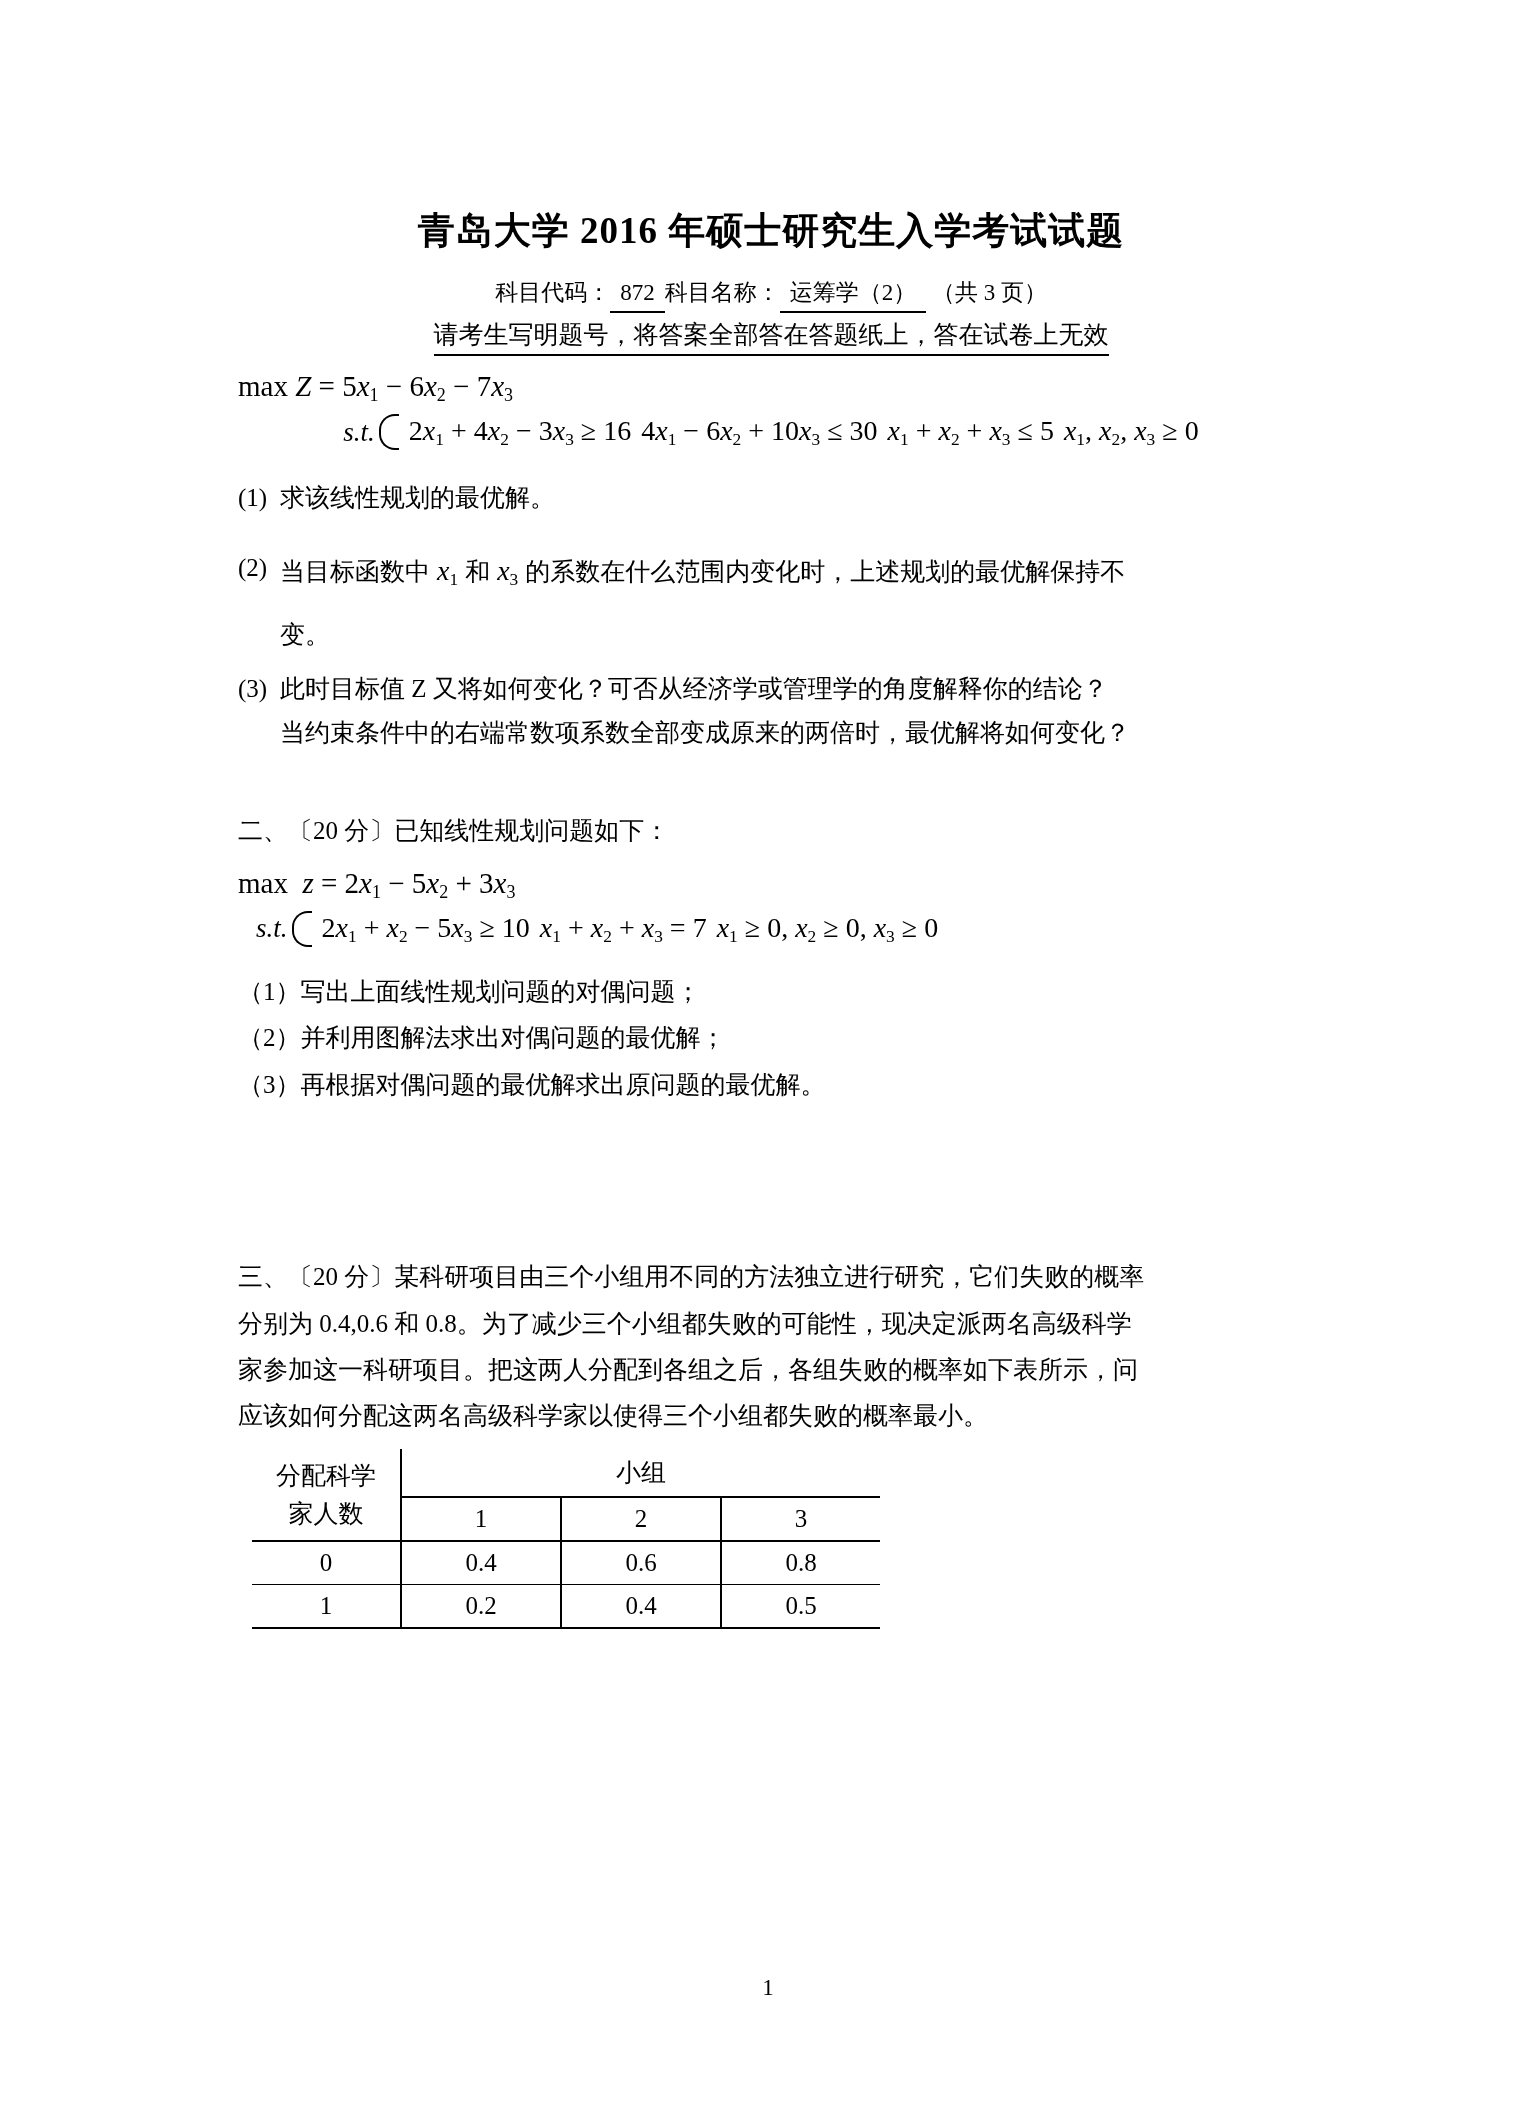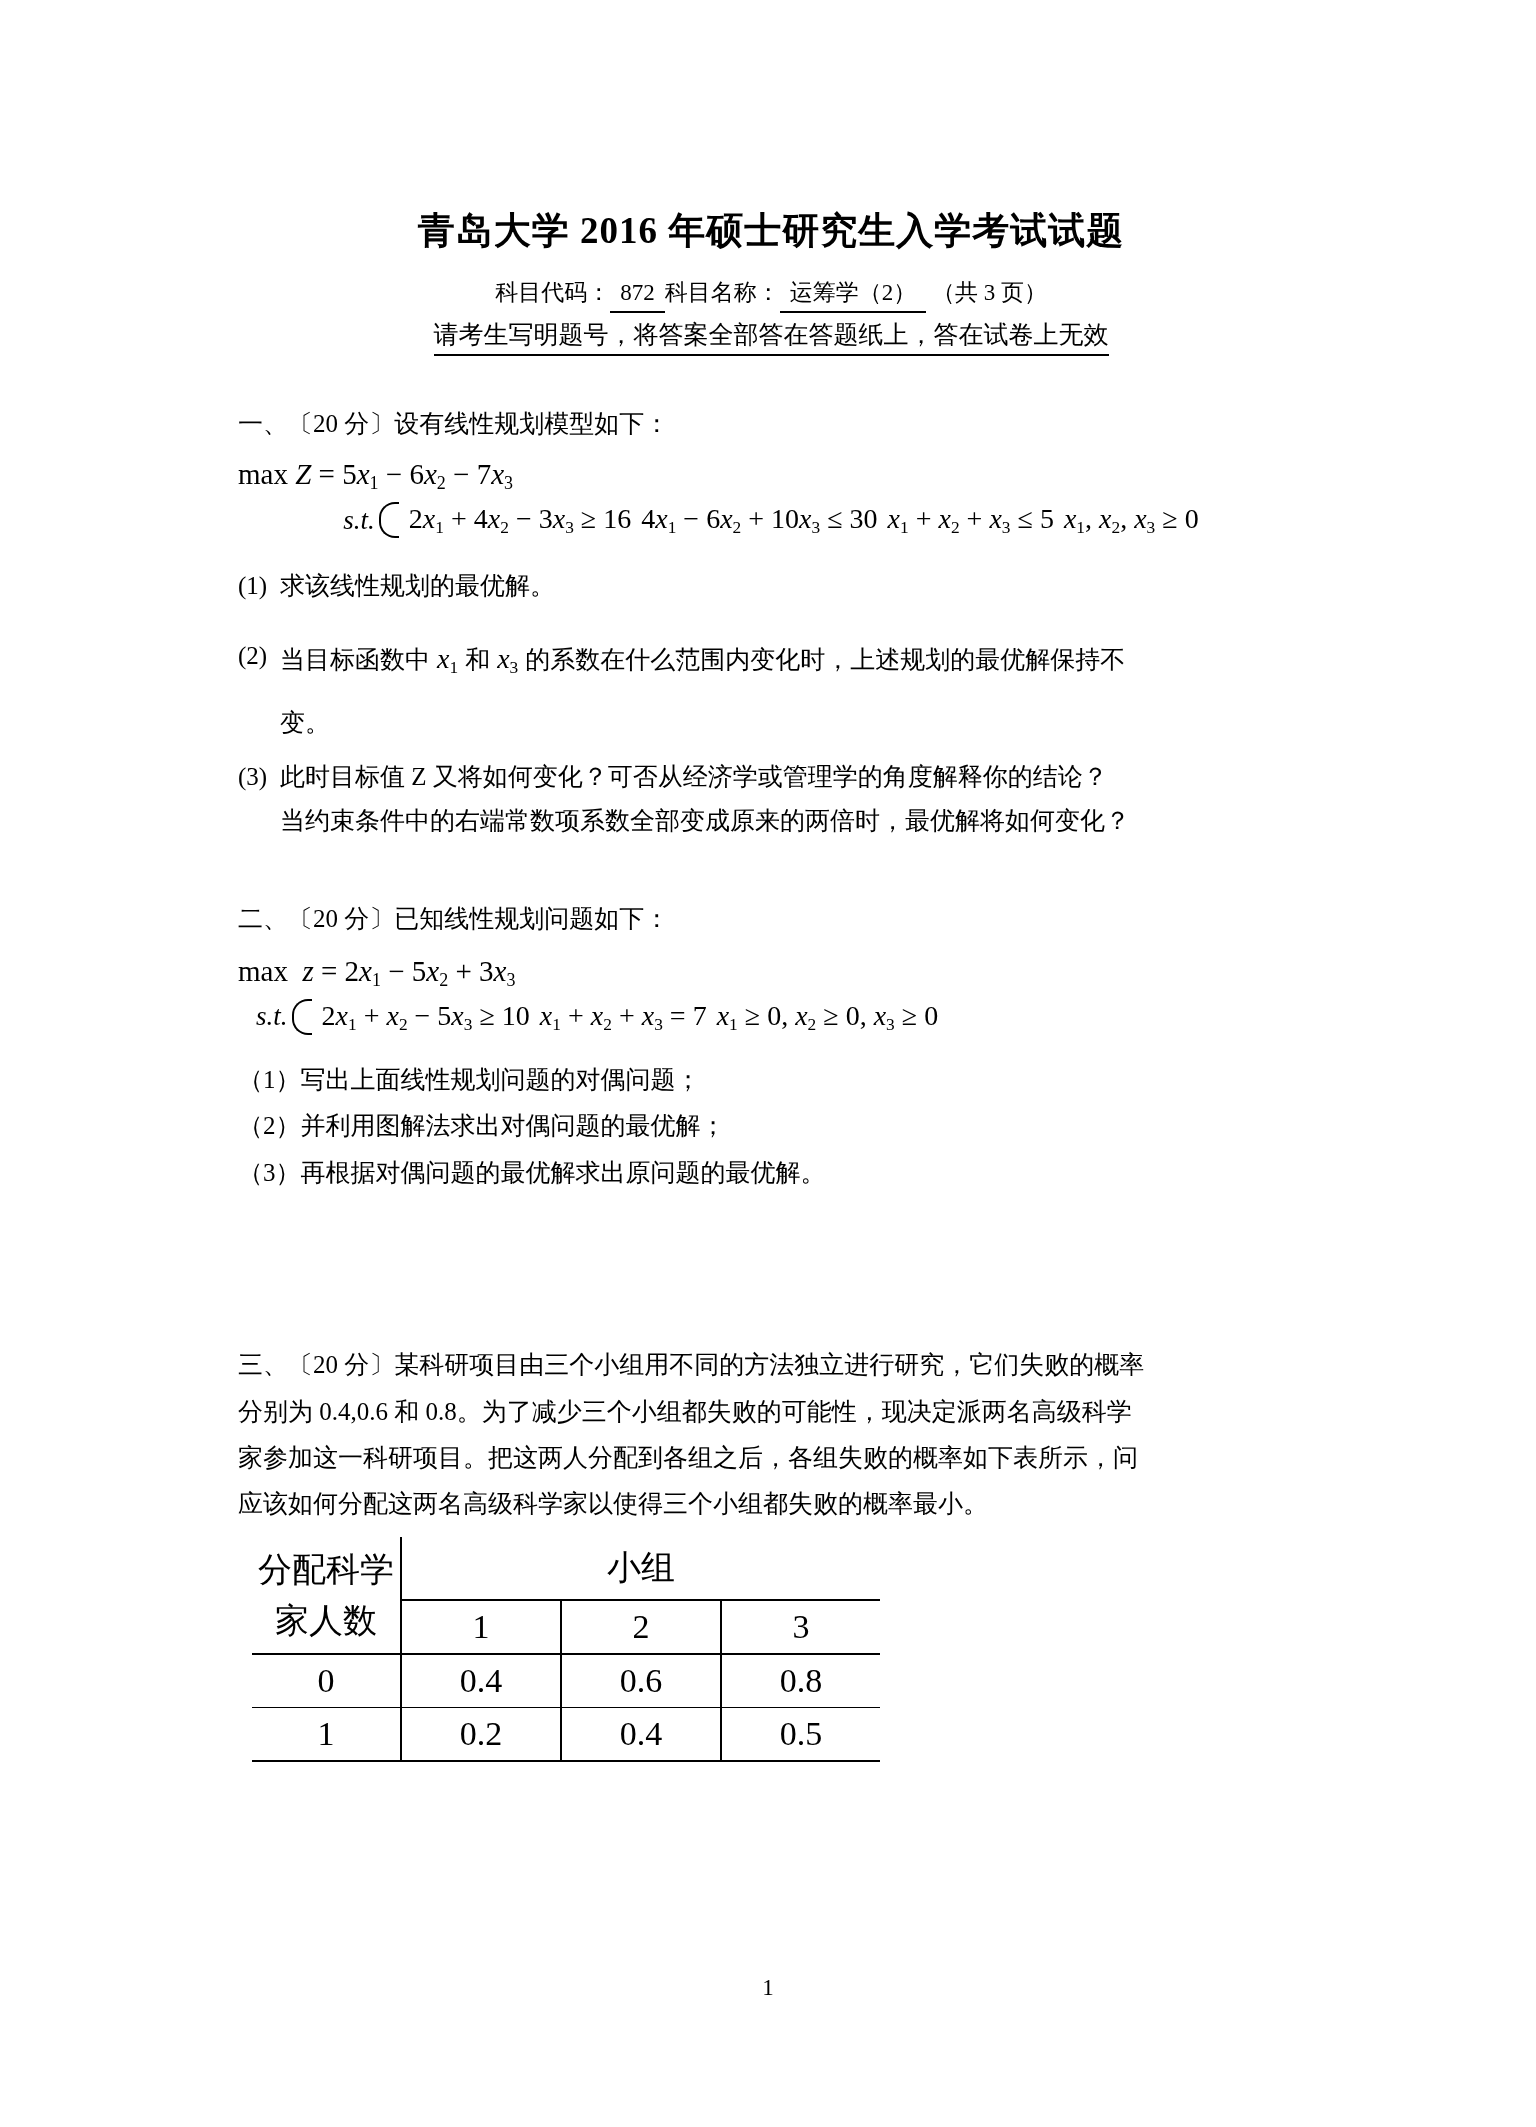--- a/index.html
+++ b/index.html
@@ -156,21 +156,21 @@
     font-size: 25px;
     line-height: 1.7;
     margin-top: 4px;
   }
 
   
   table.prob-table {
     border-collapse: collapse;
     margin-top: 10px;
     margin-left: 14px;
-    font-size: 34px;
+    font-size: 25px;
   }
   table.prob-table td, table.prob-table th {
     border: 1px solid #000;
     border-left-width: 0;
     border-right-width: 0;
     padding: 7px 0;
     text-align: center;
     font-weight: normal;
   }
   .cell-head-label {
@@ -209,21 +209,20 @@
 
     <div class="subject-line">
       <span>科目代码：</span><span class="u-line">872</span><span>科目名称：</span><span class="u-line">运筹学（2）</span>
       <span>（共 3 页）</span>
     </div>
 
     <div class="notice-line">
       <span class="u">请考生写明题号，将答案全部答在答题纸上，答在试卷上无效</span>
     </div>
 
-    <div class="q-head">一、〔20 分〕设有线性规划模型如下：</div>
 
     <div class="objective math">
       <span class="mn">max</span>&nbsp;<span class="mi">Z</span> <span class="mn">=</span> <span class="mn">5</span><span class="mi">x</span><sub>1</sub> <span class="mn">−</span> <span class="mn">6</span><span class="mi">x</span><sub>2</sub> <span class="mn">−</span> <span class="mn">7</span><span class="mi">x</span><sub>3</sub>
     </div>
 
     <div class="system">
       <span class="st-label">s.t.</span>
       <span class="brace"></span>
       <span class="eqs">
         <span class="eq math"><span class="mn">2</span><span class="mi">x</span><sub>1</sub> <span class="mn">+</span> <span class="mn">4</span><span class="mi">x</span><sub>2</sub> <span class="mn">−</span> <span class="mn">3</span><span class="mi">x</span><sub>3</sub> <span class="mn">≥</span> <span class="mn">16</span></span>

